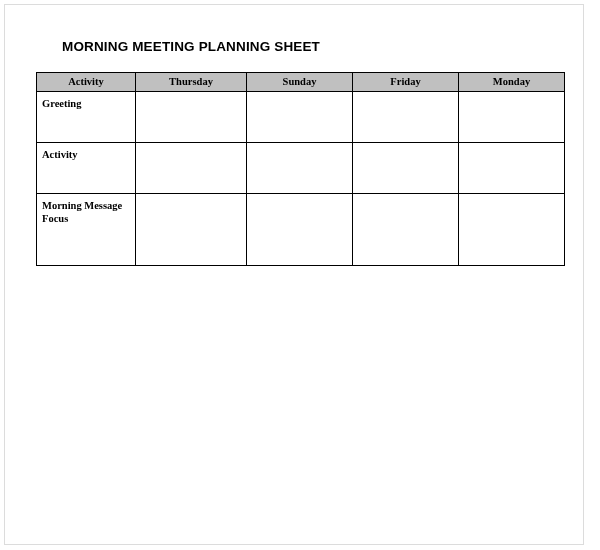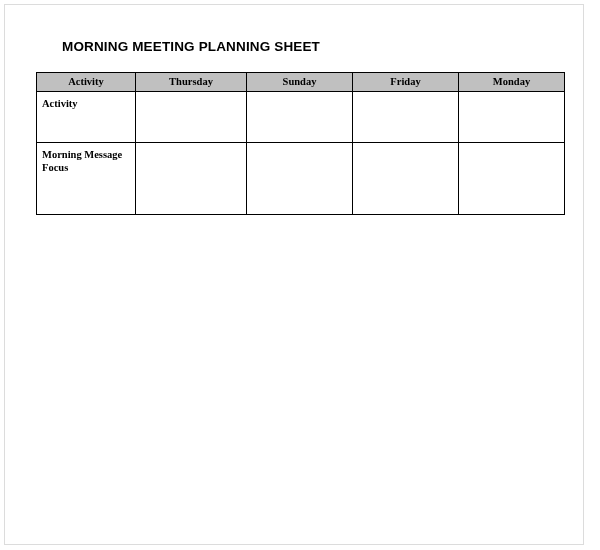--- a/index.html
+++ b/index.html
@@ -147,20 +147,27 @@
     <thead>
       <tr>
         <th>Activity</th>
         <th>Thursday</th>
         <th>Sunday</th>
         <th>Friday</th>
         <th>Monday</th>
       </tr>
     </thead>
     <tbody>
+      <tr class="r-greeting">
+        <td class="row-label">Greeting</td>
+        <td class="day-cell"></td>
+        <td class="day-cell"></td>
+        <td class="day-cell"></td>
+        <td class="day-cell"></td>
+      </tr>
       <tr class="r-activity">
         <td class="row-label">Activity</td>
         <td class="day-cell"></td>
         <td class="day-cell"></td>
         <td class="day-cell"></td>
         <td class="day-cell"></td>
       </tr>
       <tr class="r-mmf">
         <td class="row-label">Morning Message Focus</td>
         <td class="day-cell"></td>

